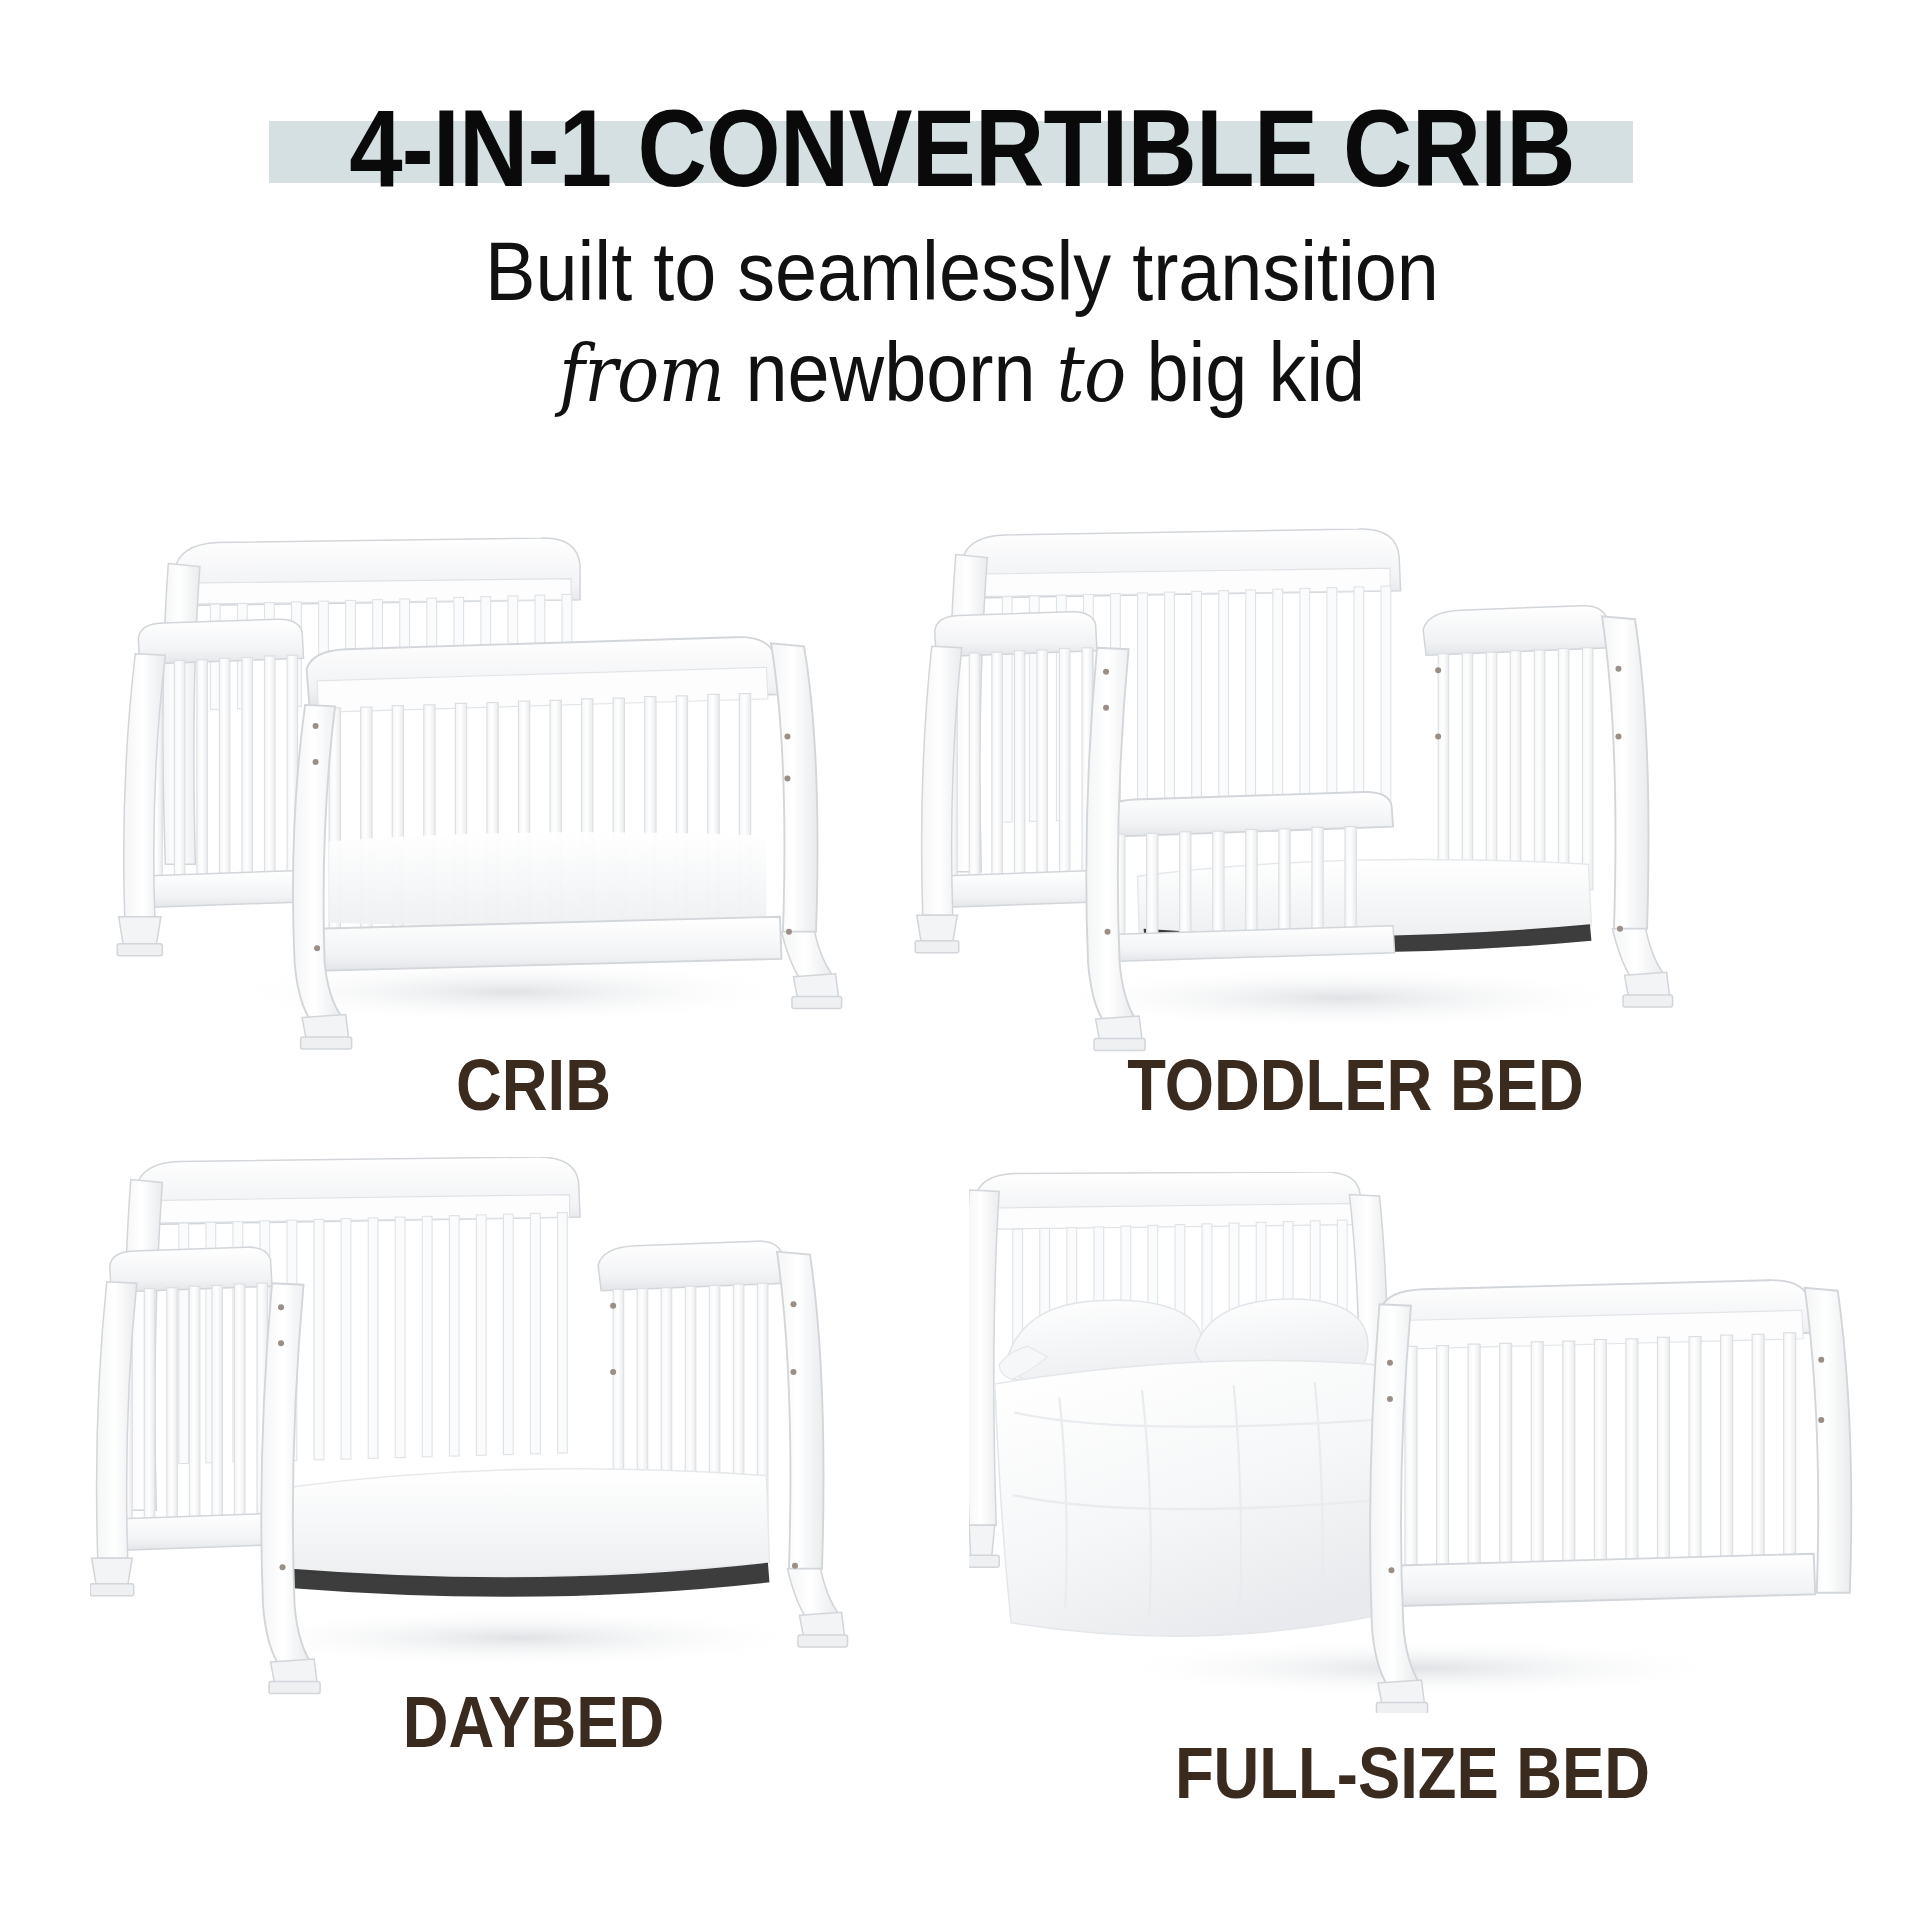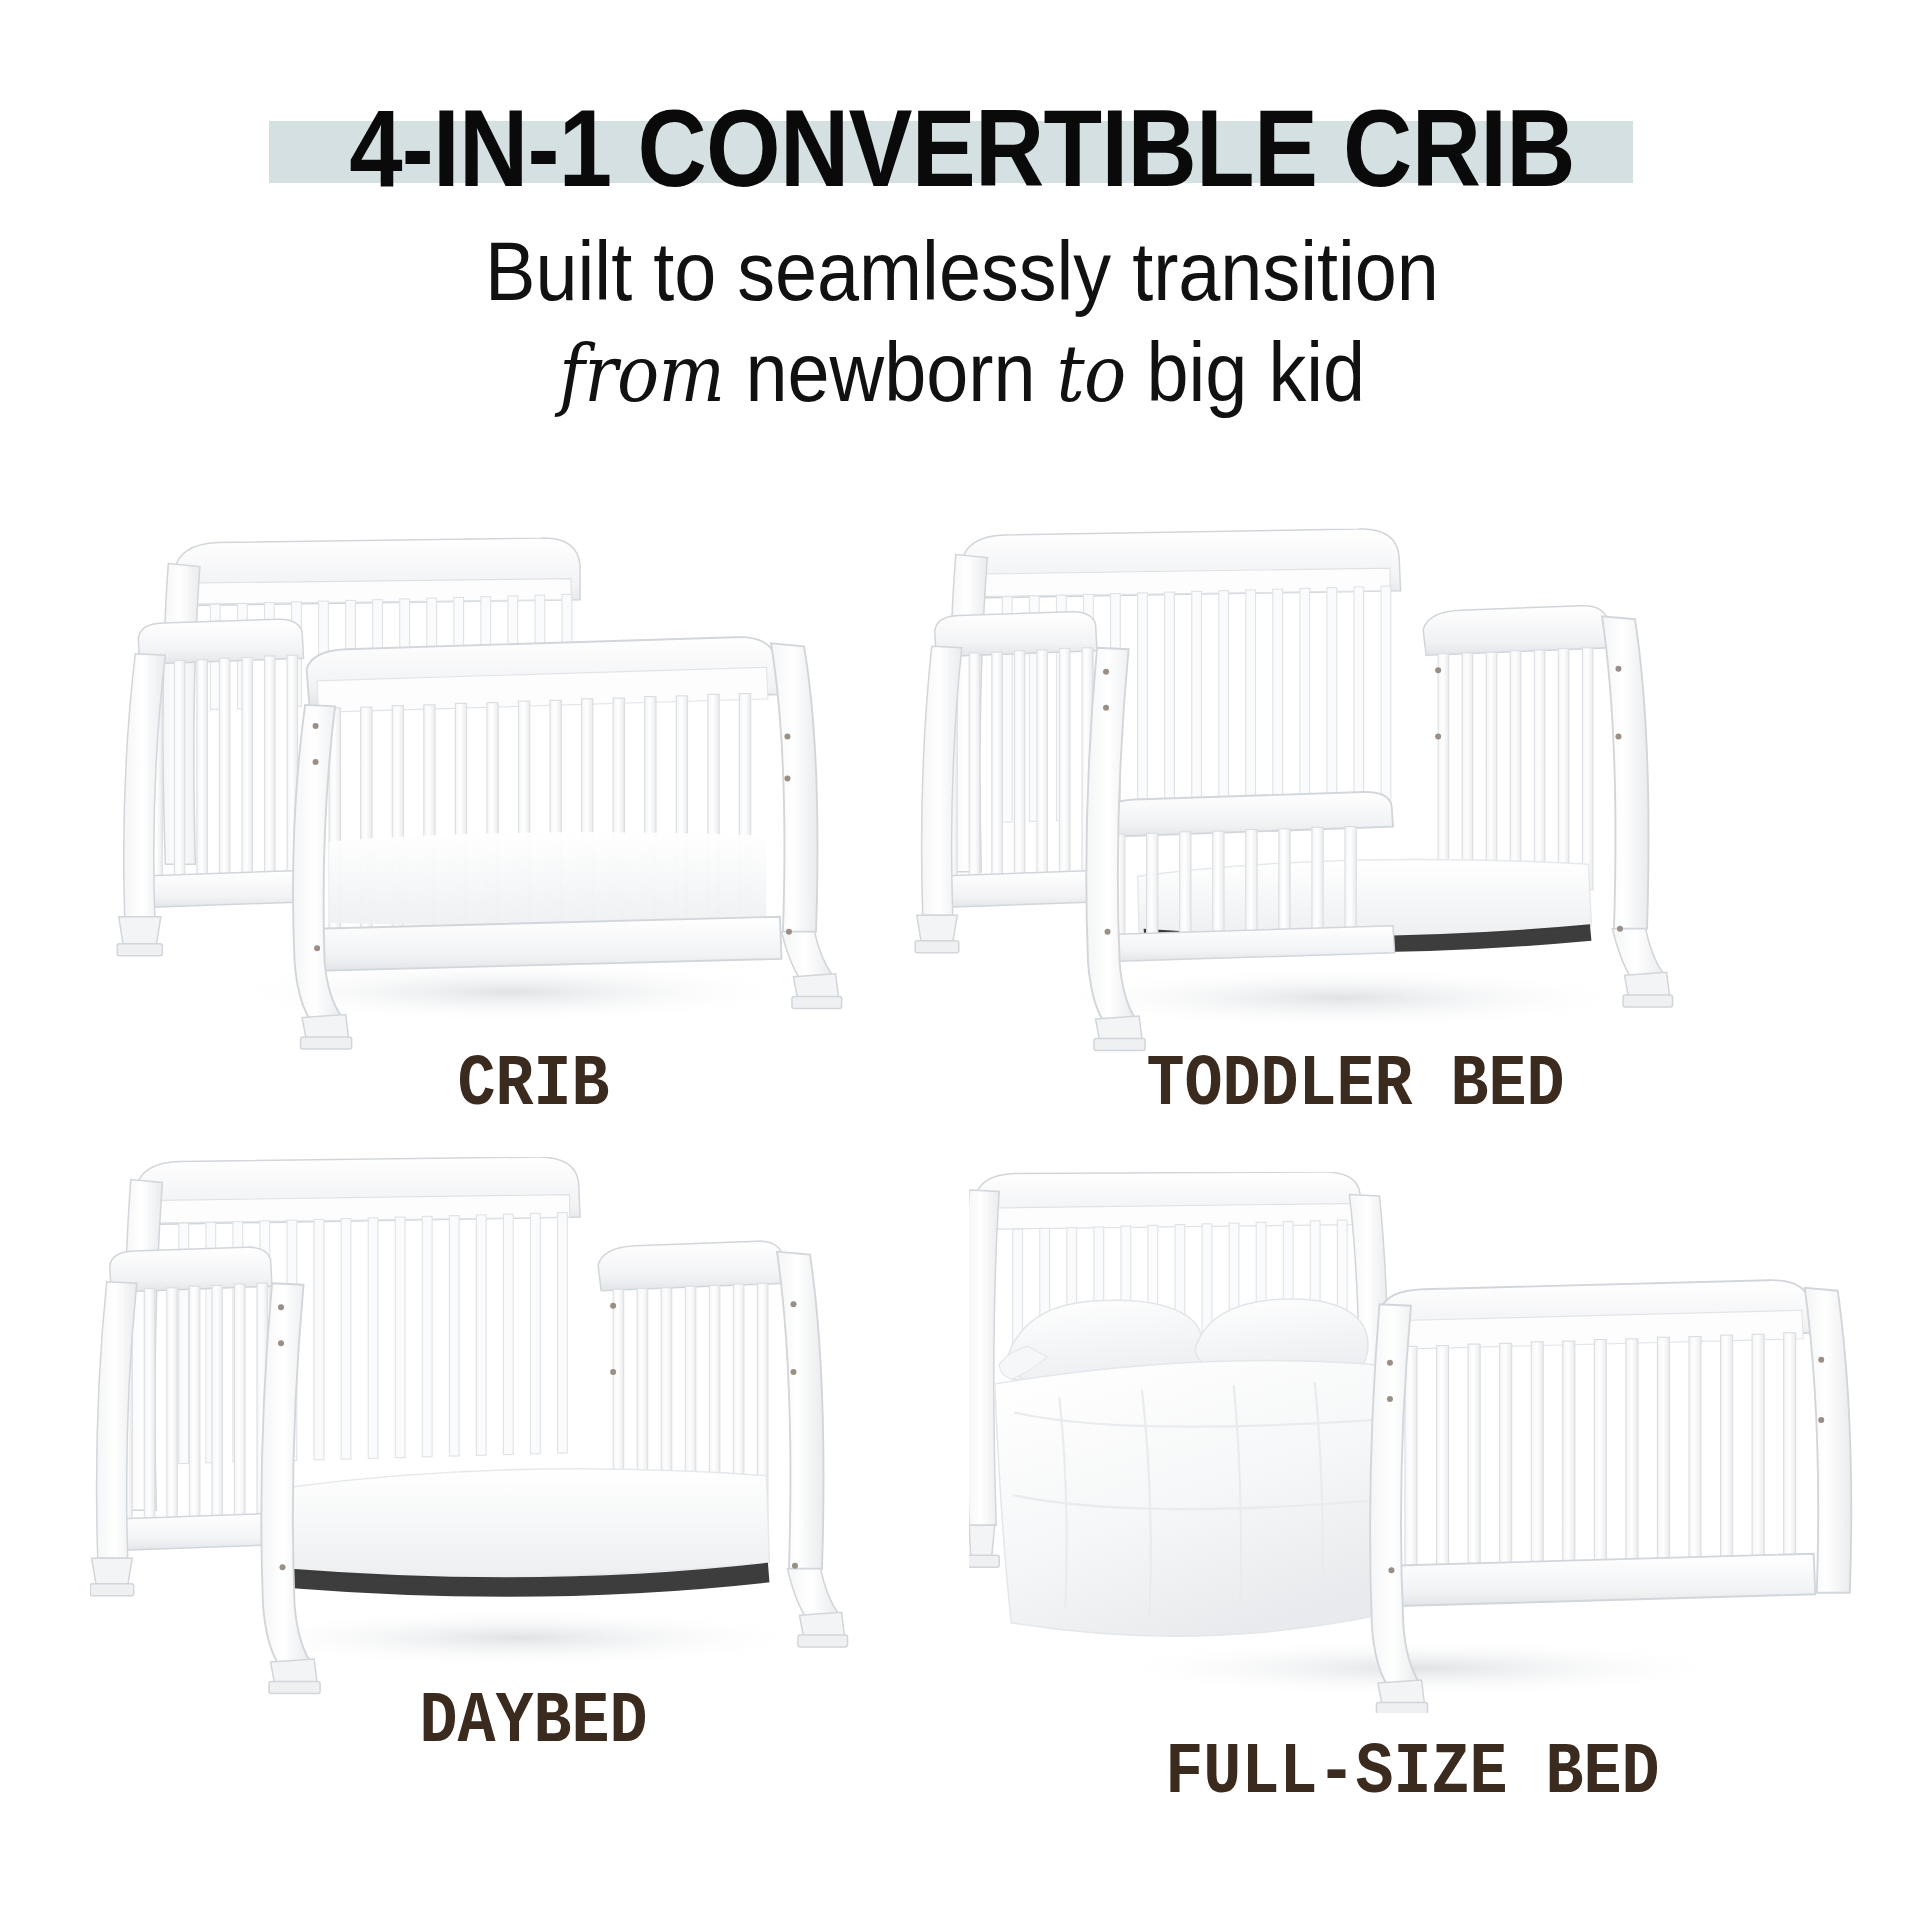--- a/index.html
+++ b/index.html
@@ -94,21 +94,20 @@
     position: absolute;
     top: 496px;
     left: 0;
     width: 1924px;
     height: 1428px;
   }
   .panel {
     position: absolute;
     width: 887px;
     height: 699px;
-    font-family: Liberation Mono, monospace;
   }
   .panel-0 { left: 90px;  top: 15px;  }
   .panel-1 { left: 912px; top: 15px;  }
   .panel-2 { left: 90px;  top: 661px; }
   .panel-3 { left: 969px; top: 676px; }
 
   .art {
     position: absolute;
     left: 0;
     top: 0;

